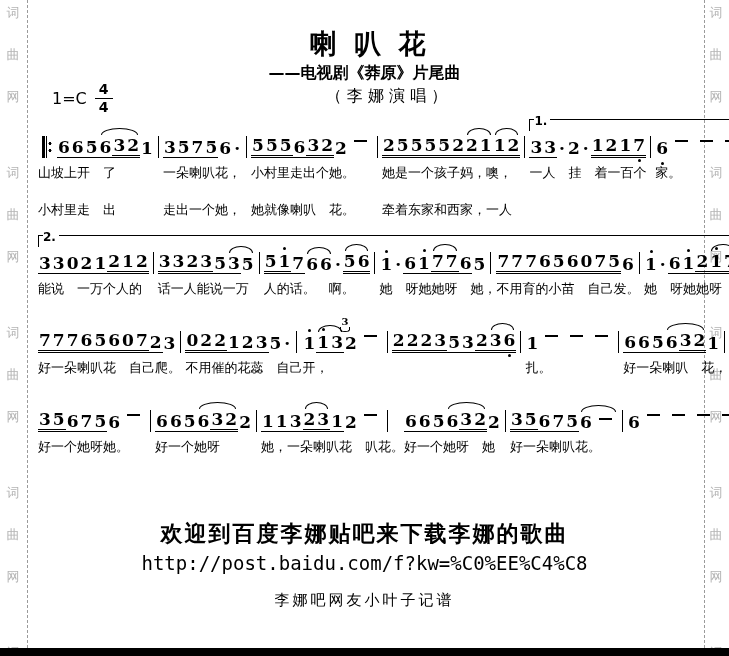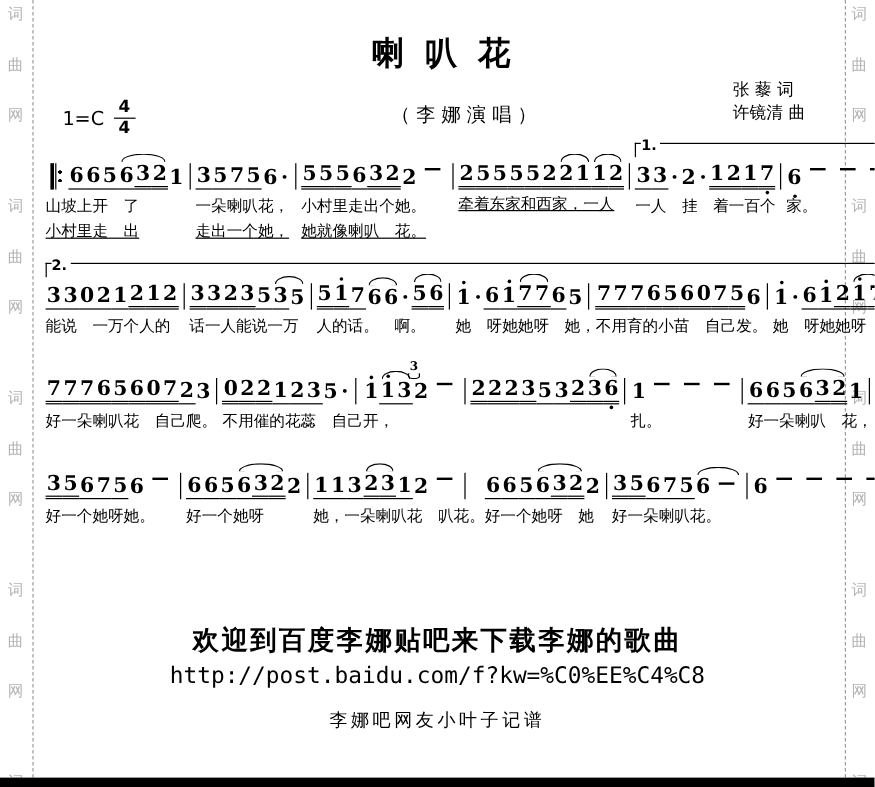--- a/index.html
+++ b/index.html
@@ -47,21 +47,21 @@
                border-radius:0 0 50% 50%;}
   .bl{display:inline-flex;align-items:center;height:22px;margin:0 4px;align-self:flex-end;}
   .bl i{display:inline-block;height:22px;}
   .bl .thin{width:1px;background:#000;}
   .bl .thick{width:3px;background:#000;}
   .bl .dots{width:4px;height:16px;margin:0 1px;
             background:radial-gradient(circle 1.5px at 50% 28%, #000 1.4px, transparent 1.6px),
                        radial-gradient(circle 1.5px at 50% 72%, #000 1.4px, transparent 1.6px);}
   .bl i + i{margin-left:1px;}
   .lyr{font-size:13px;line-height:16px;margin-top:7px;white-space:pre;}
-  .lyr.second{margin-top:5px;text-decoration:underline;}
+  .lyr.second{margin-top:21px;}
   .volta{position:absolute;top:3px;height:11px;border-top:1px solid #000;border-left:1px solid #000;}
   .volta.hook{border-right:1px solid #000;}
   .volta .vlabel{position:absolute;left:4px;top:-5px;background:#fff;font-size:12px;font-weight:bold;
                  padding-right:3px;line-height:12px;}
   
   .promo{position:absolute;left:0;right:0;top:519px;text-align:center;font-size:22px;font-weight:bold;
          font-family:"DejaVu Serif",serif;letter-spacing:2px;}
   .url{position:absolute;left:0;right:0;top:552px;text-align:center;font-size:19px;
        font-family:"DejaVu Sans Mono",monospace;}
   .credit{position:absolute;left:0;right:0;top:591px;text-align:center;font-size:15px;
@@ -99,25 +99,22 @@
       <div class="wmch">词</div>
       <div class="wmch">曲</div>
       <div class="wmch wmgap">网</div>
       <div class="wmch">词</div>
     </div>
   <div class="dashline left"></div>
   <div class="dashline right"></div>
   <div class="bottombar"></div>
 
   <div class="title">喇 叭 花</div>
+  <div class="subtitle">——电视剧《莽原》片尾曲</div>
   <div class="performer">（ 李 娜 演 唱 ）</div>
-  <div class="credits">
-    <div>张  藜 词</div>
-    <div>许镜清 曲</div>
-  </div>
   <div class="keysig">
     <span>1=C</span>
     <span class="ts">
       <span class="tst">4</span>
       <span class="tsb">4</span>
     </span>
   </div>
 
   <div id="score">
       <div class="system">
@@ -190,20 +187,21 @@
                 <span class="note u2">1</span>
               </span>
               <span class="slurgrp">
                 <span class="note u2">1</span>
                 <span class="note u2">2</span>
               </span>
               <div class="bl" style="display: inline-flex;">
                 <i class="thin"></i>
               </div>
             </div>
+            <div class="lyr">她是一个孩子妈，噢，</div>
             <div class="lyr second">牵着东家和西家，一人</div>
           </div>
           <div class="measure">
             <div class="noterow">
               <span class="note u1">3</span>
               <span class="note u1">3</span>
               <span class="adot">·</span>
               <span class="note">2</span>
               <span class="adot">·</span>
               <span class="note u2">1</span>

